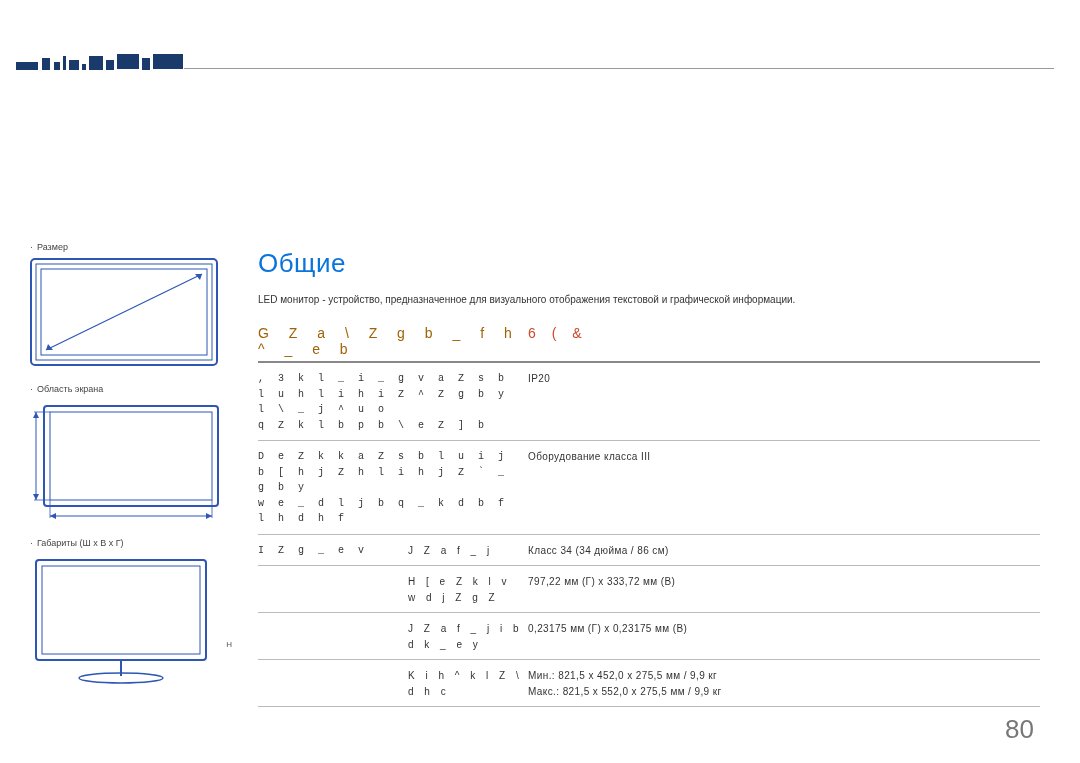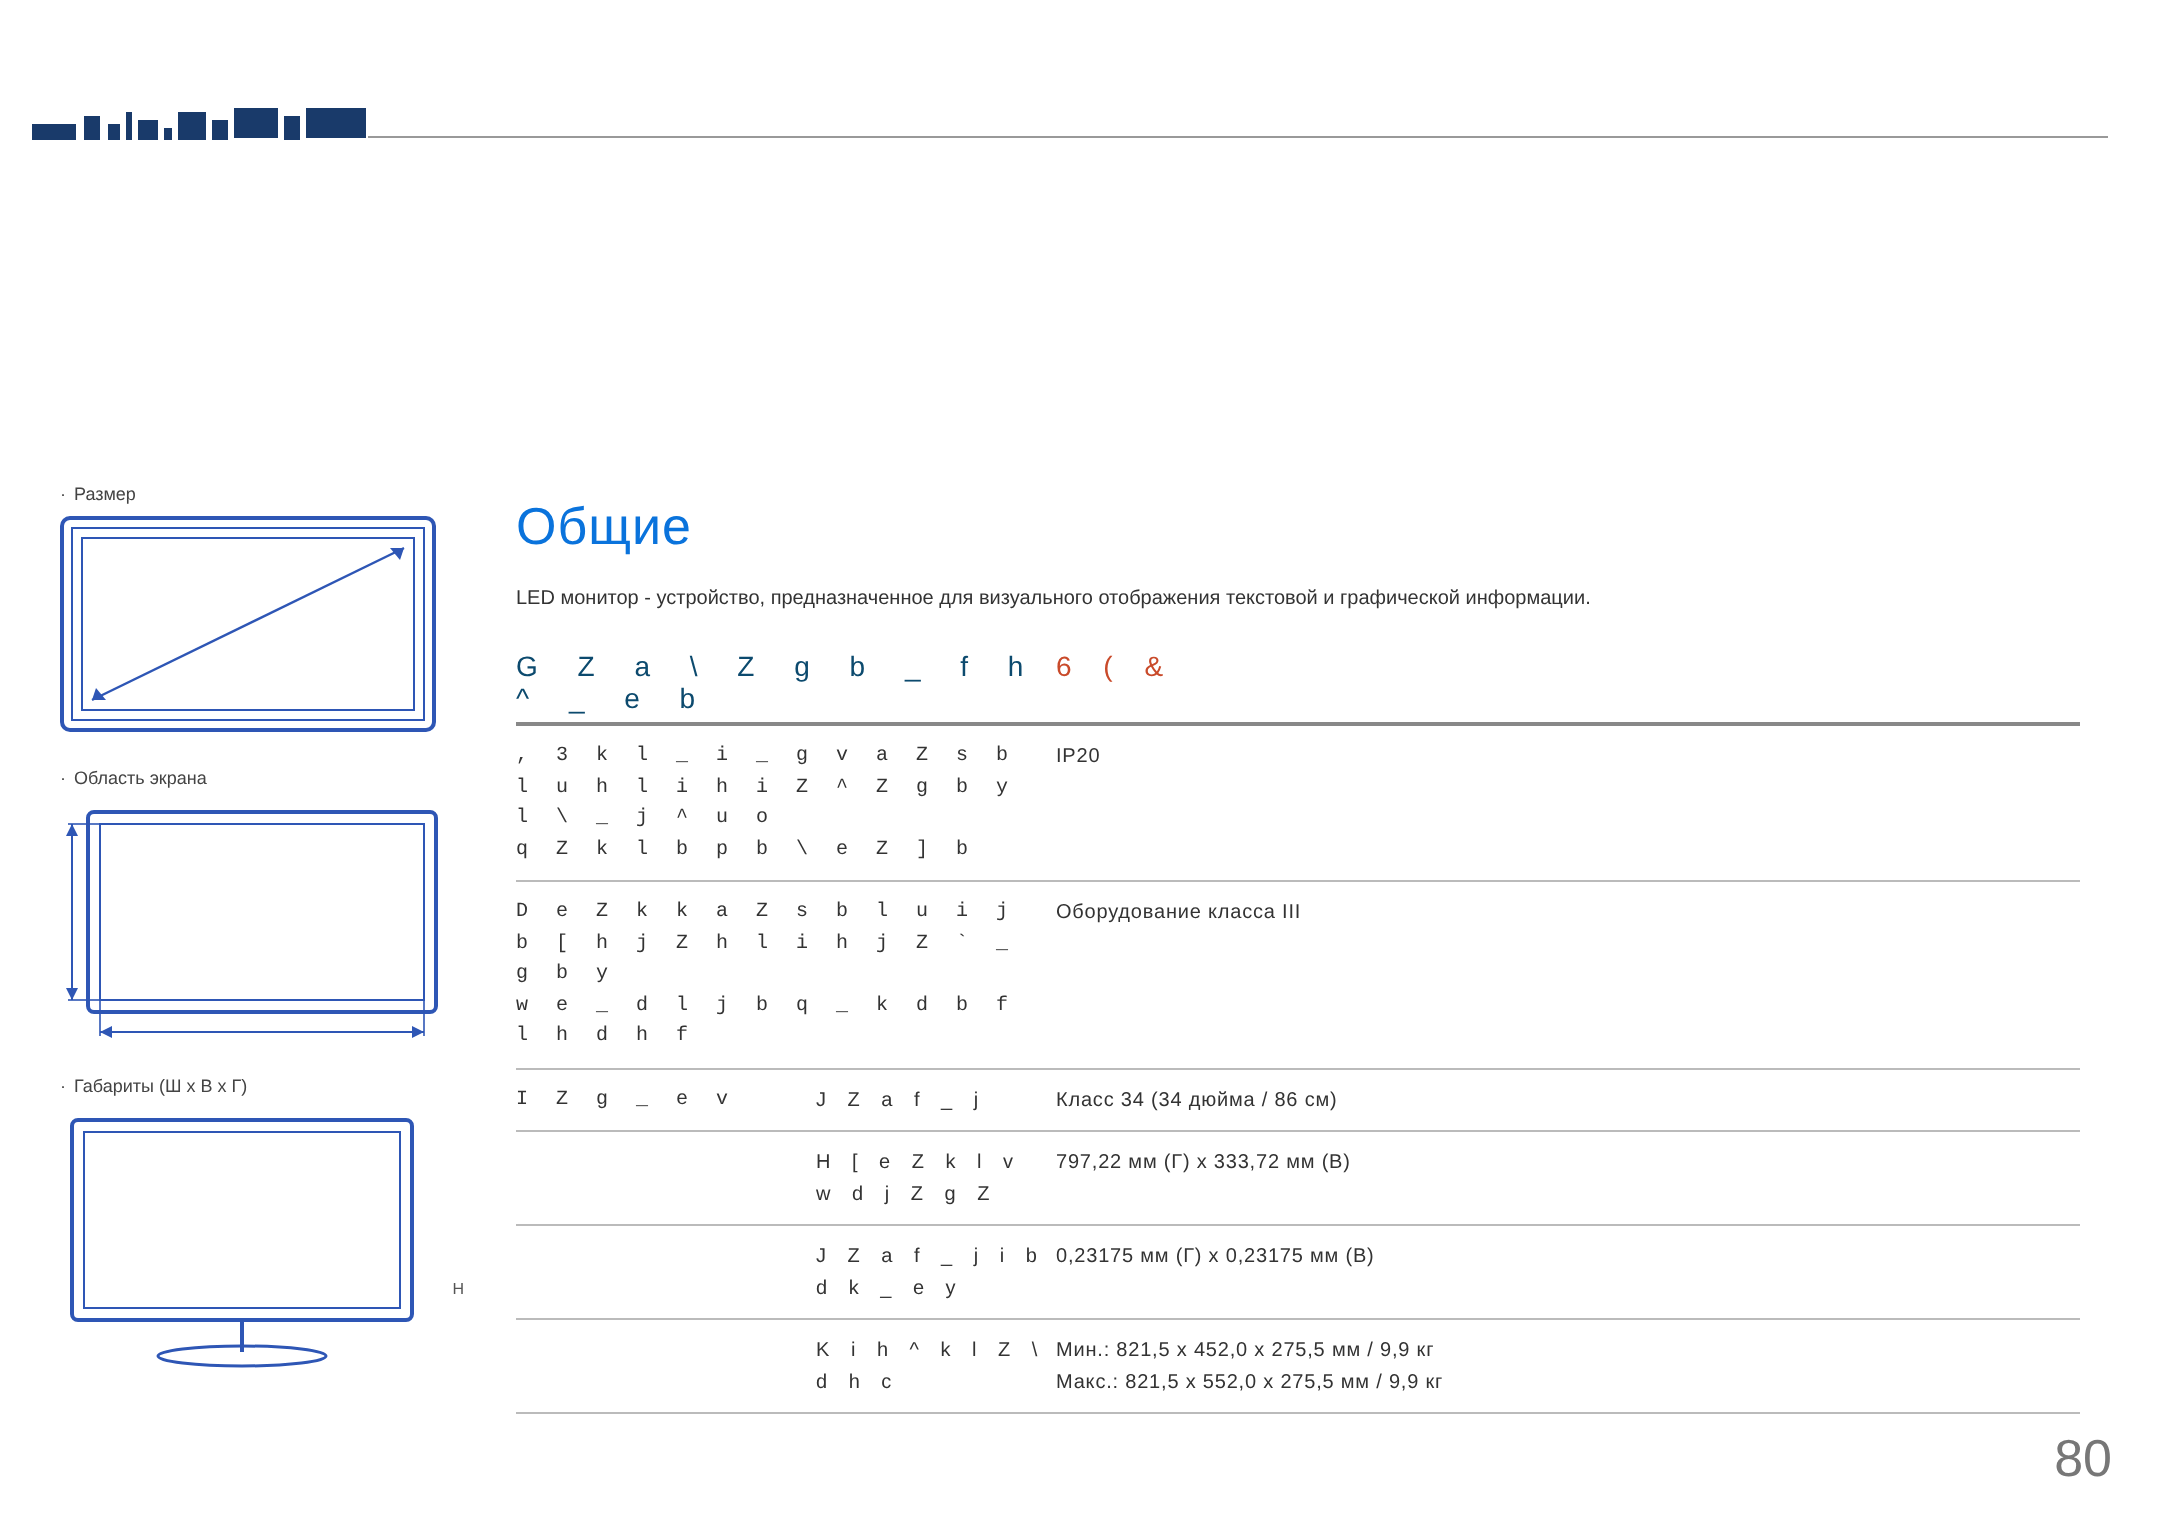--- a/index.html
+++ b/index.html
@@ -75,21 +75,21 @@
   }
   .model-row {
     display: flex;
     align-items: baseline;
     border-bottom: 2px solid #888;
     padding-bottom: 4px;
     margin-bottom: 0;
   }
   .model-label {
     font-size: 14px;
-    color: #0c4a6e;
+    color: #a16207;
     letter-spacing: 4px;
     flex: 0 0 270px;
     word-spacing: 8px;
   }
   .model-val {
     font-size: 14px;
     color: #c94a2a;
     letter-spacing: 6px;
   }
   table {
@@ -104,21 +104,21 @@
     vertical-align: top;
     line-height: 1.55;
     letter-spacing: 0.4px;
   }
   td.c1 { width: 150px; word-spacing: 2px; font-family: Liberation Mono, monospace; }
   td.c2 { width: 120px; word-spacing: 2px; }
   td.c3 { }
   .spaced { letter-spacing: 3px; word-spacing: 4px; }
   .page-num {
     position: absolute;
-    right: 24px;
+    right: 46px;
     bottom: 18px;
     font-size: 26px;
     color: #777;
   }
   .h-mark {
     position: absolute;
     font-size: 8px;
     color: #555;
     right: -14px;
     top: 86px;

